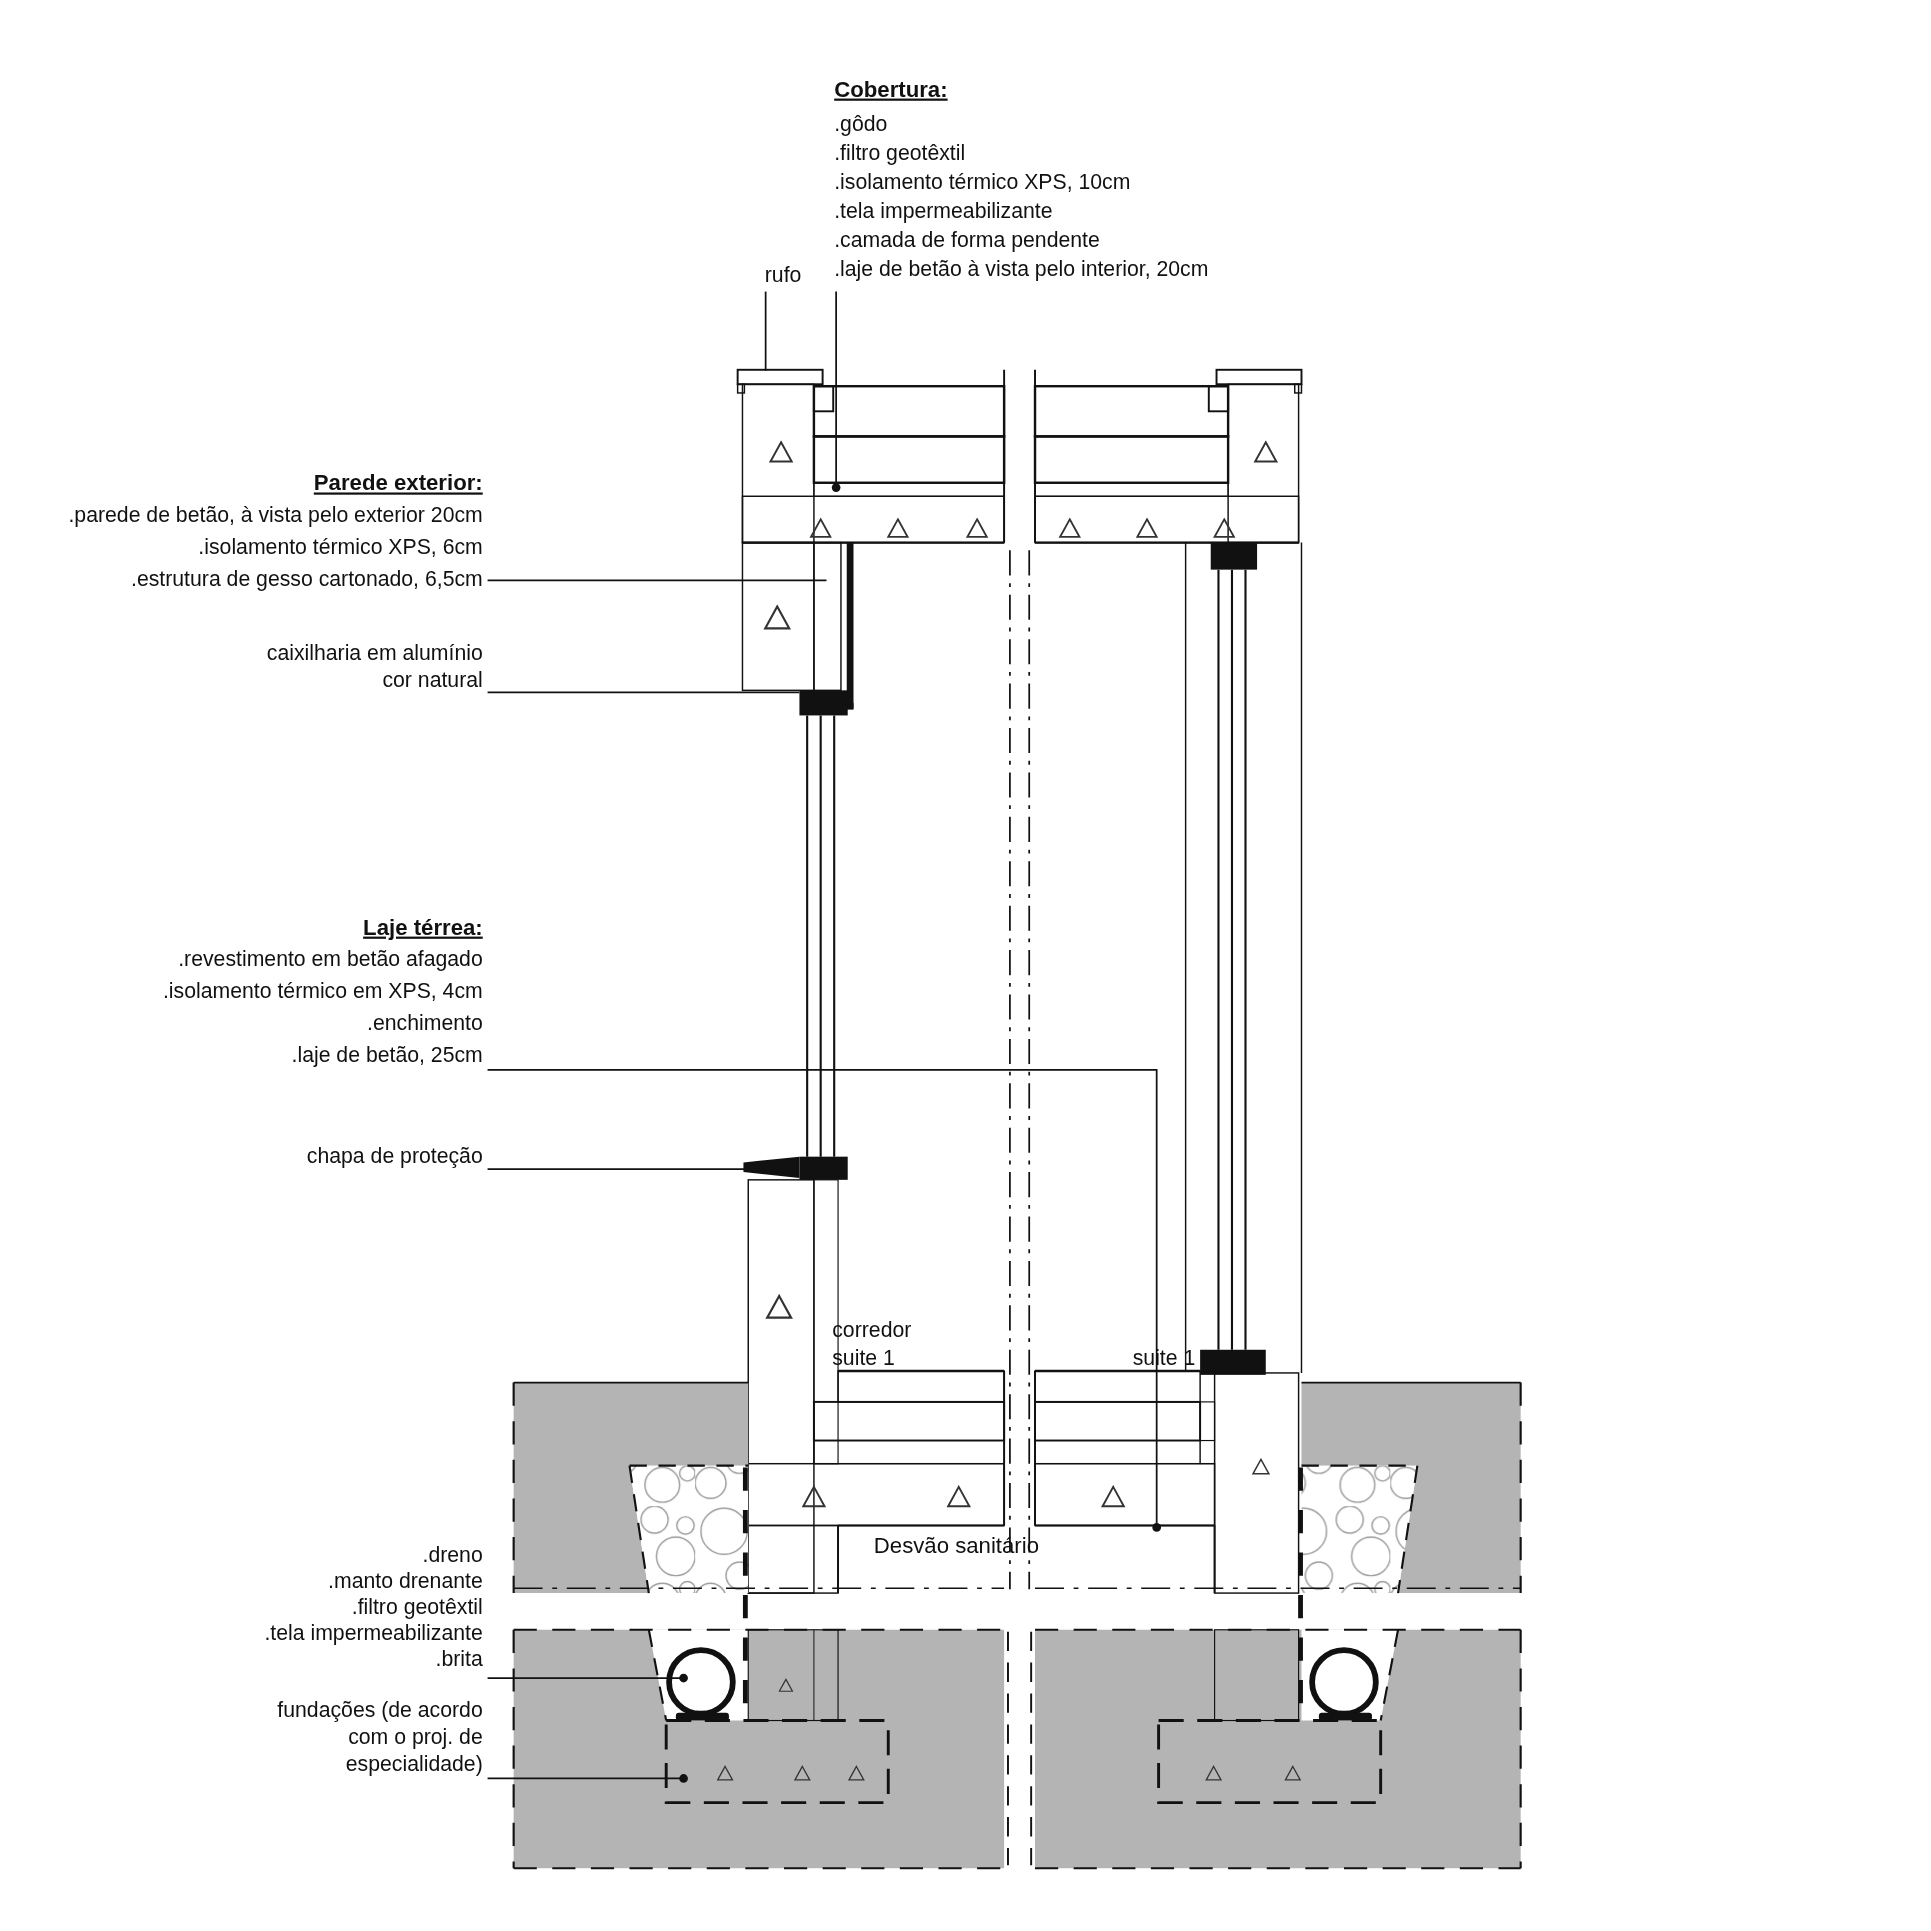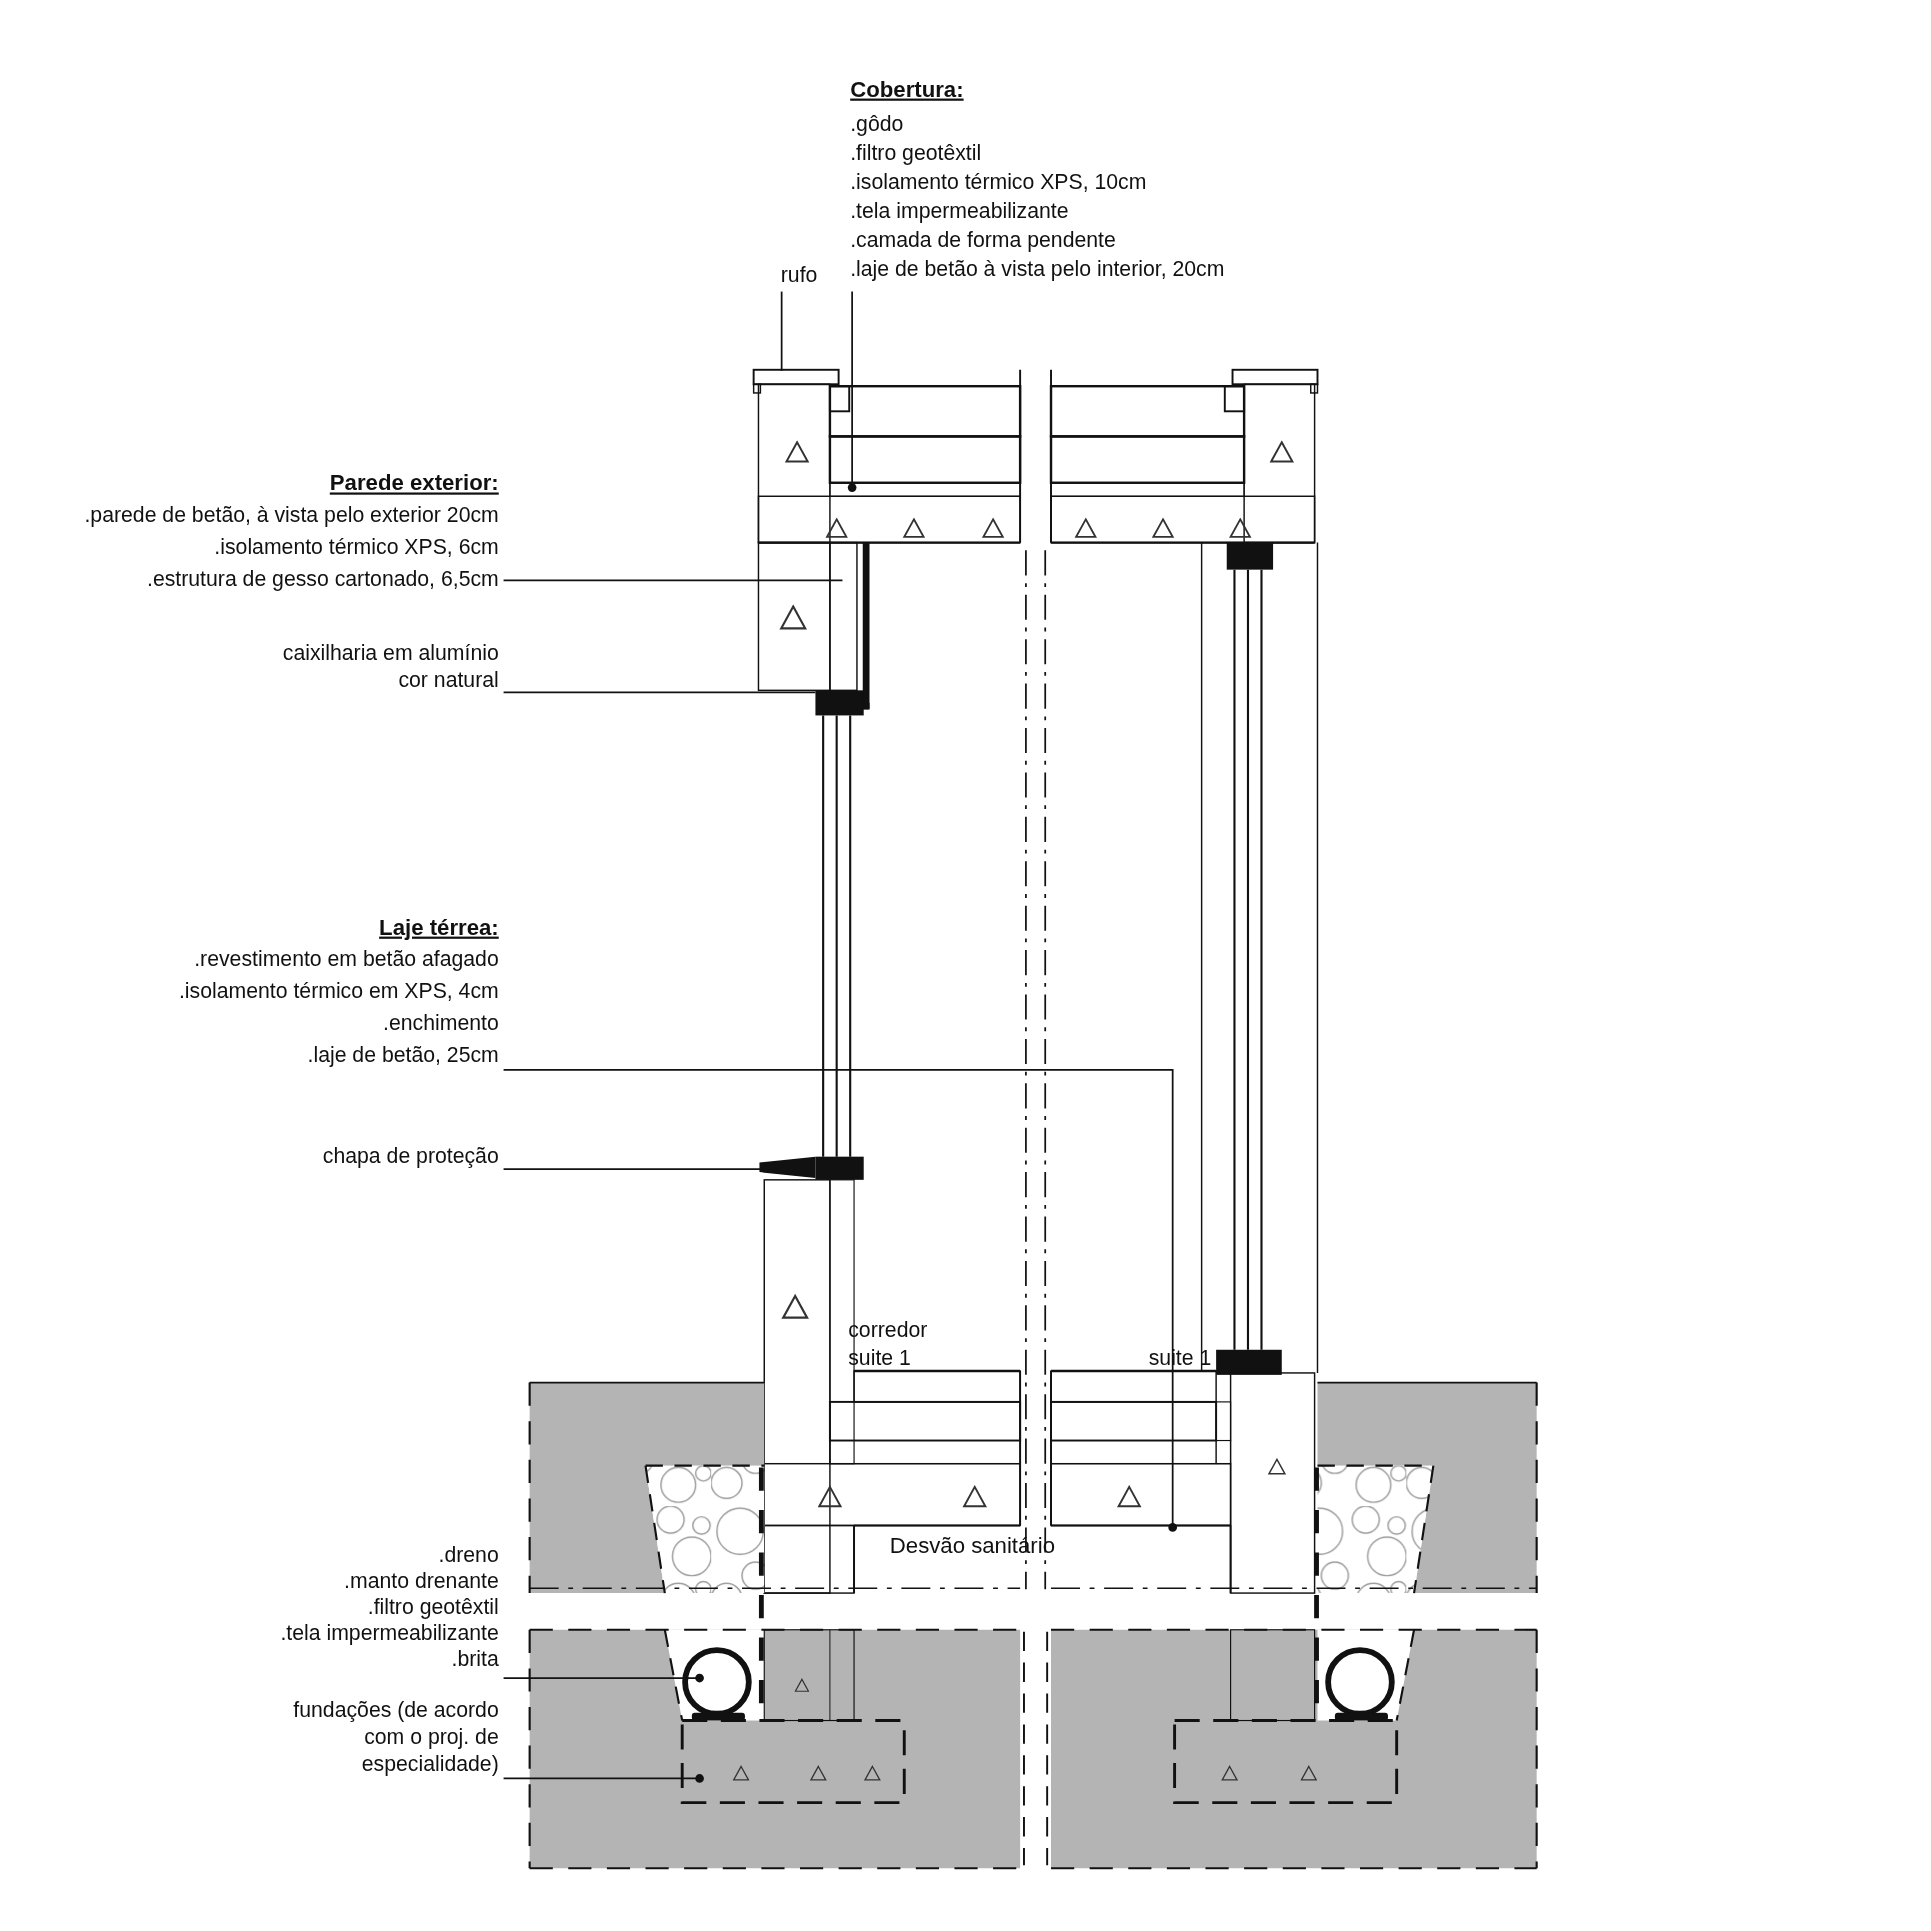--- a/index.html
+++ b/index.html
@@ -1,16 +1,16 @@
 <!DOCTYPE html>
 <html><head>
 <meta charset="utf-8">
 <style>
   html,body{margin:0;padding:0;background:#ffffff;}
-  .stage{width:1550px;height:1931px;position:relative;background:#ffffff;overflow:hidden;padding-left:16px;}
+  .stage{width:1550px;height:1931px;position:relative;background:#ffffff;overflow:hidden;}
   svg{display:block;}
   text{font-family:"Liberation Sans", sans-serif;fill:#111111;}
   .note{font-size:22px;}
   .head{font-size:23px;font-weight:bold;text-decoration:underline;}
   .room{font-size:22px;}
   .big{font-size:23px;}
   .ln{stroke:#111111;stroke-width:1.8;fill:none;}
   .edge{stroke:#111111;fill:none;}
 </style>
 </head>

